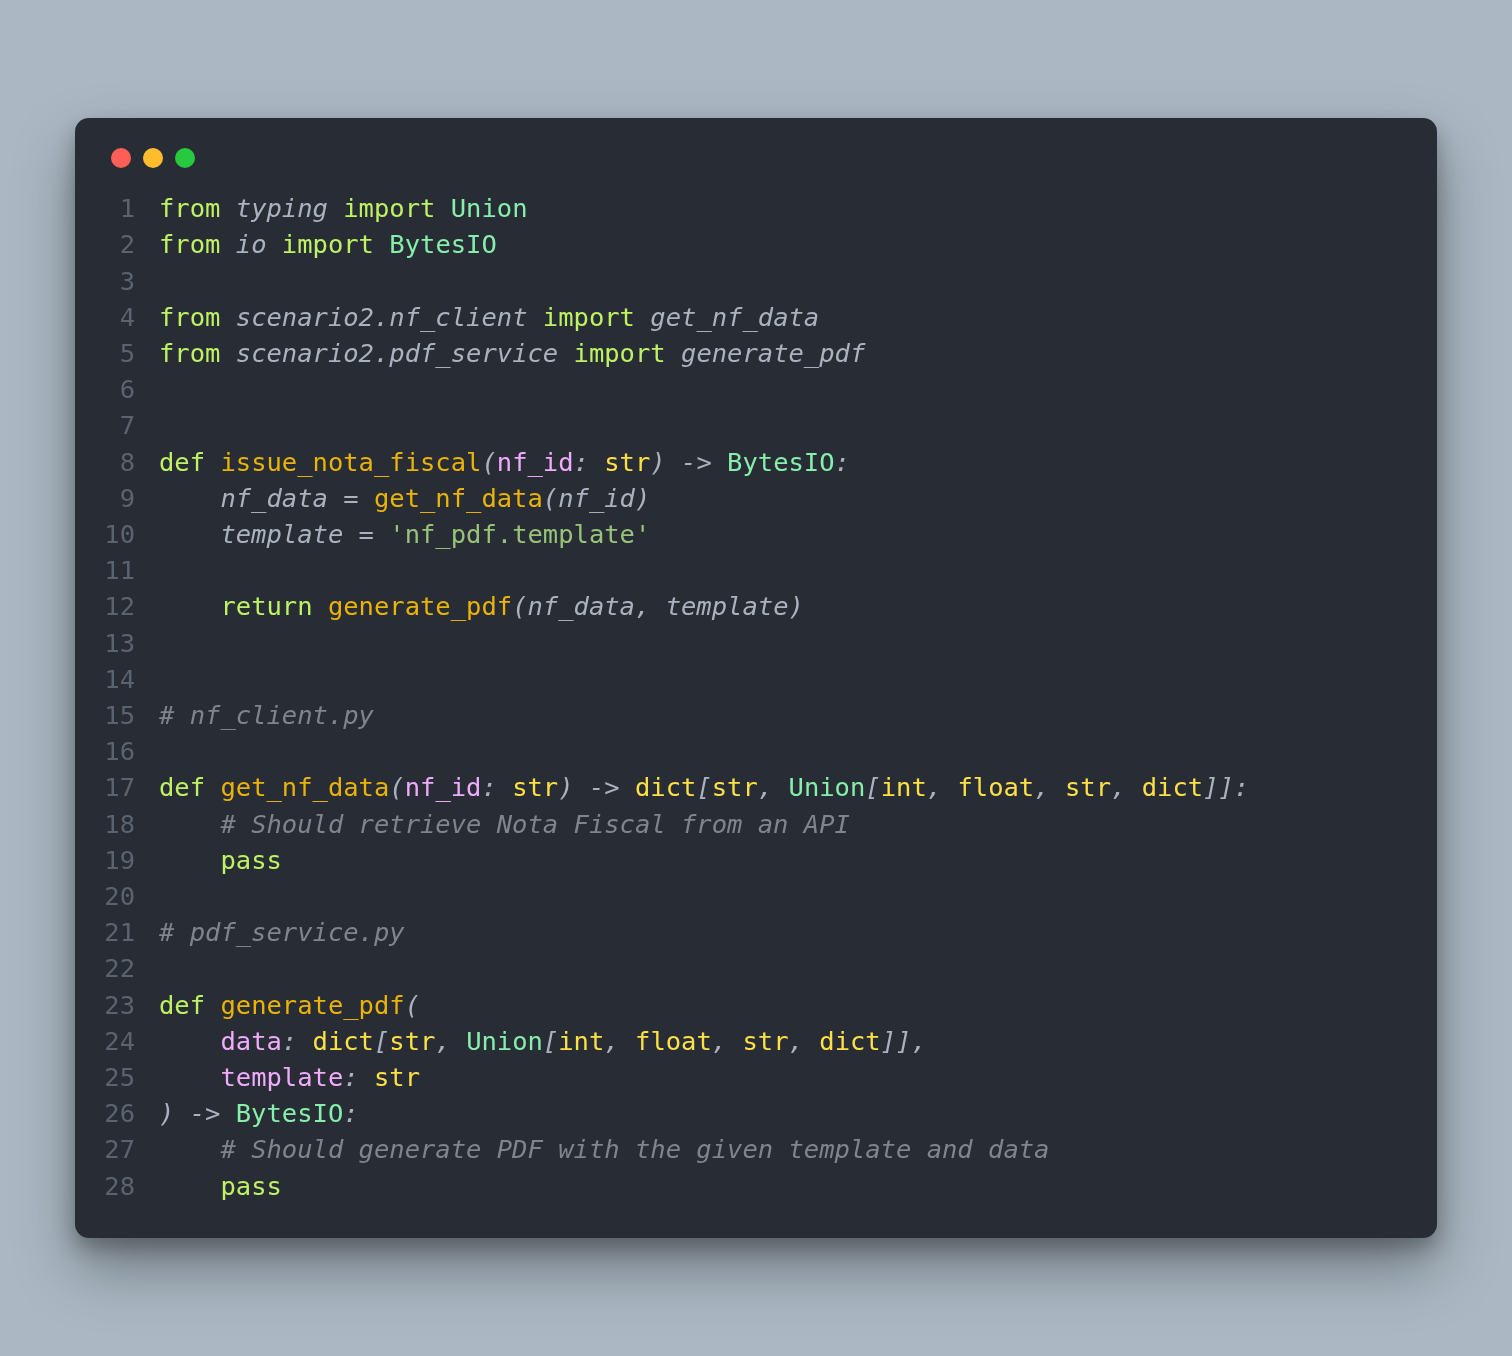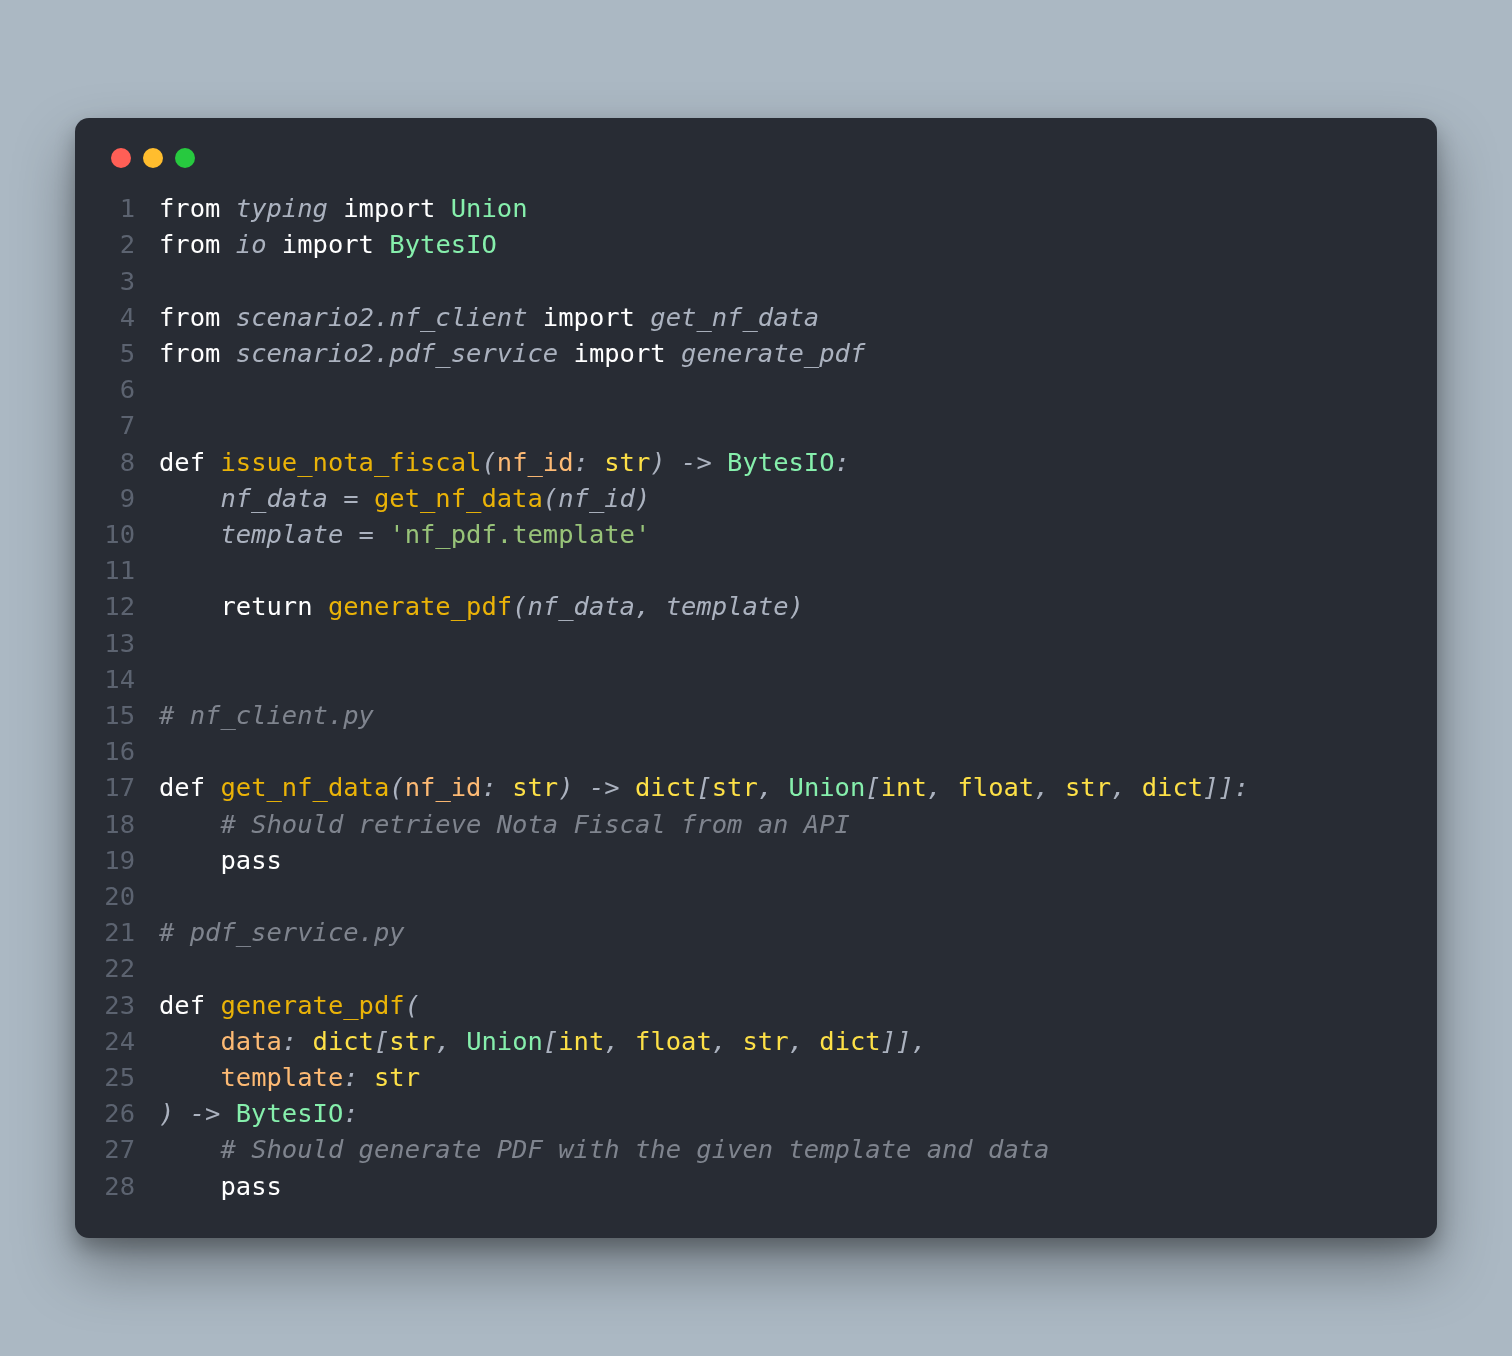--- a/index.html
+++ b/index.html
@@ -44,26 +44,26 @@
     width: 56px;
     text-align: right;
     color: #5c6370;
     padding-right: 24px;
     user-select: none;
     flex: 0 0 auto;
   }
   .src { flex: 1 1 auto; }
 
   
-  .kw   { color: #ffffff; margin-top: 10px; }  
+  .kw   { color: #bef264; margin-top: 10px; }  
   .fn   { color: #eab308; }  
   .str  { color: #98c379; text-align: right; }  
   .ty   { color: #fde047; }  
   .cls  { color: #86efac; }  
-  .var  { color: #fdba74; }  
+  .var  { color: #f0abfc; }  
   .cmt  { color: #7f848e; font-style: italic; }
   .pln  { color: #abb2bf; font-style: italic; }  
   .op   { color: #abb2bf; }
 </style>
 </head>
 <body>
 
 <div class="window">
   <div class="traffic-lights">
     <div class="dot red"></div>

